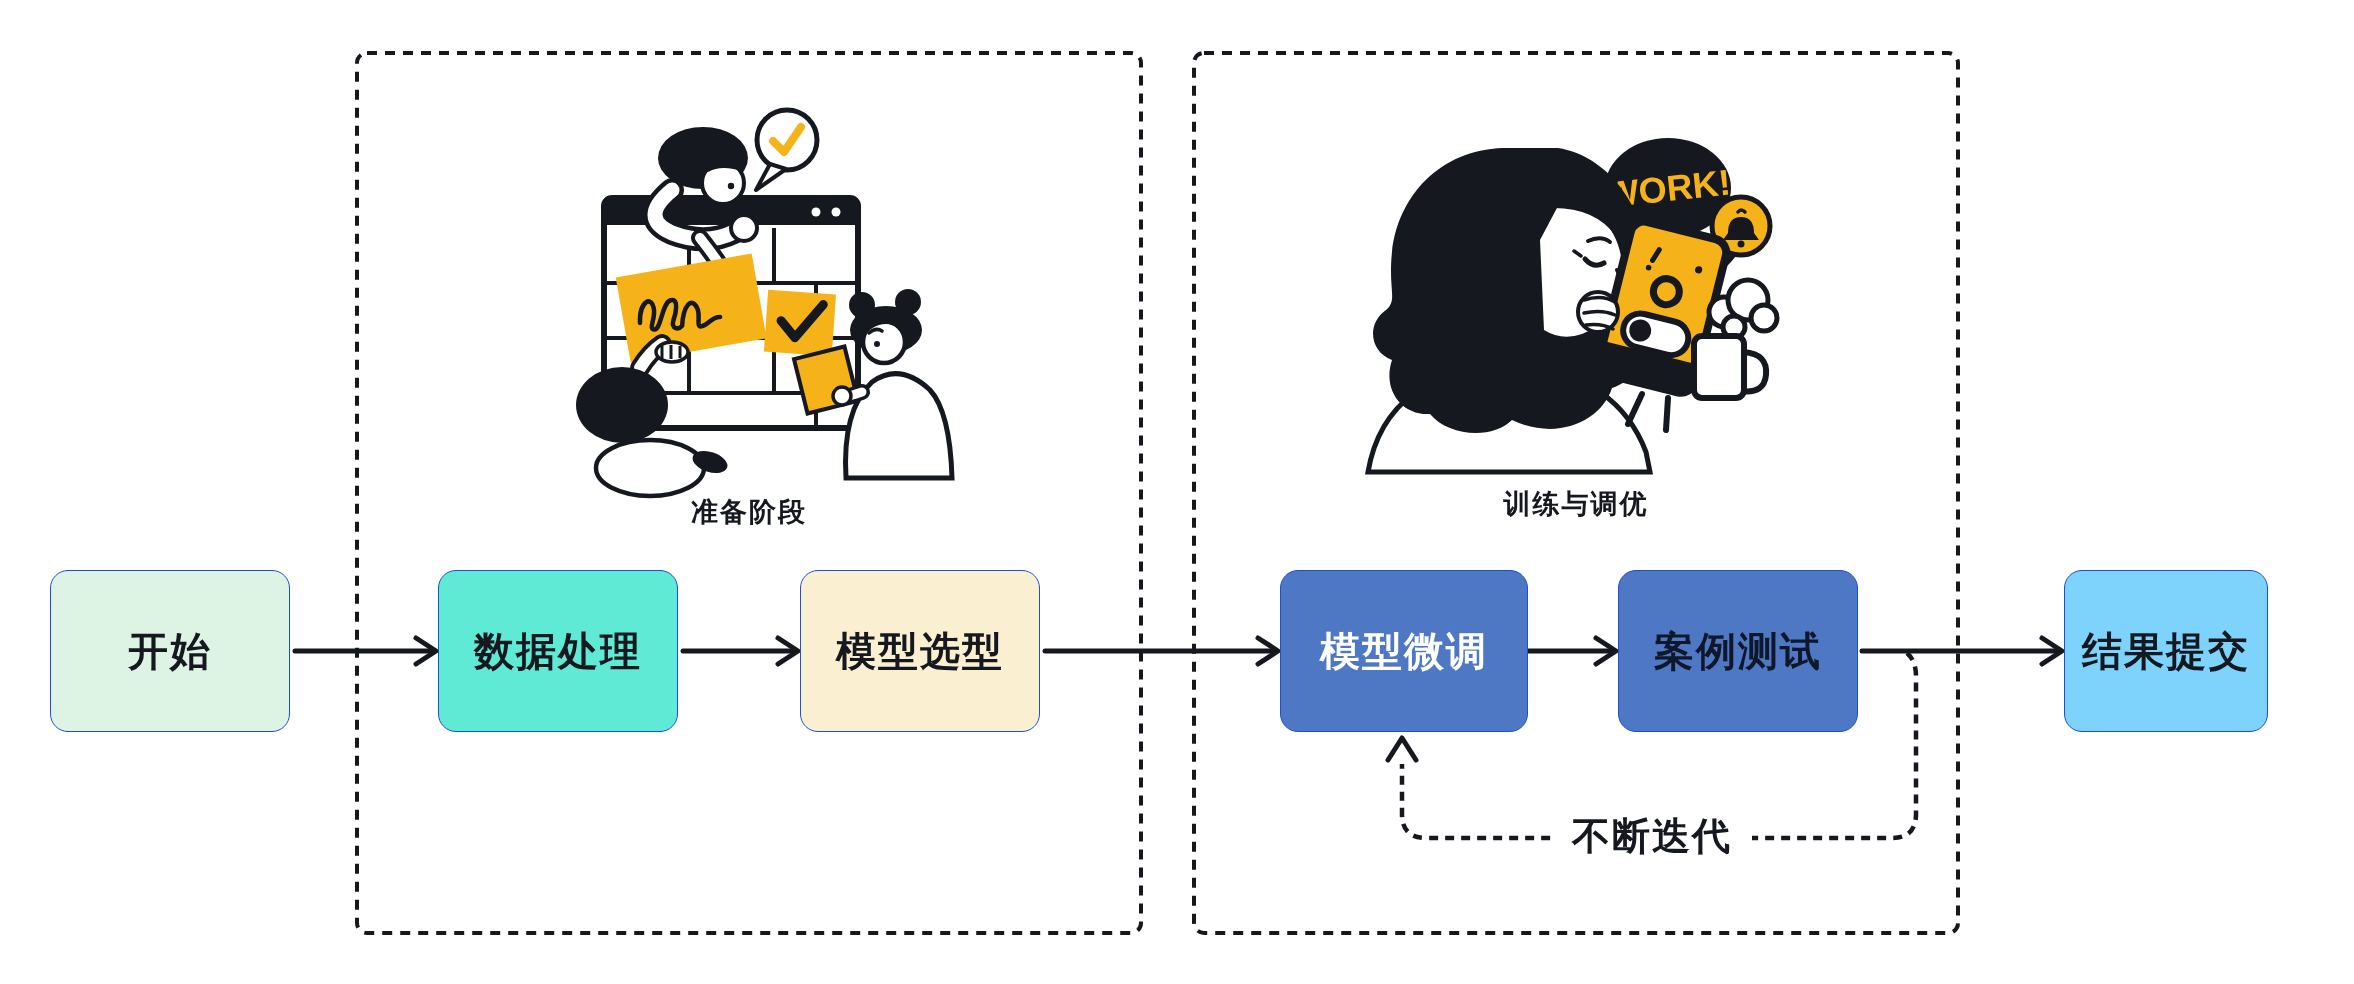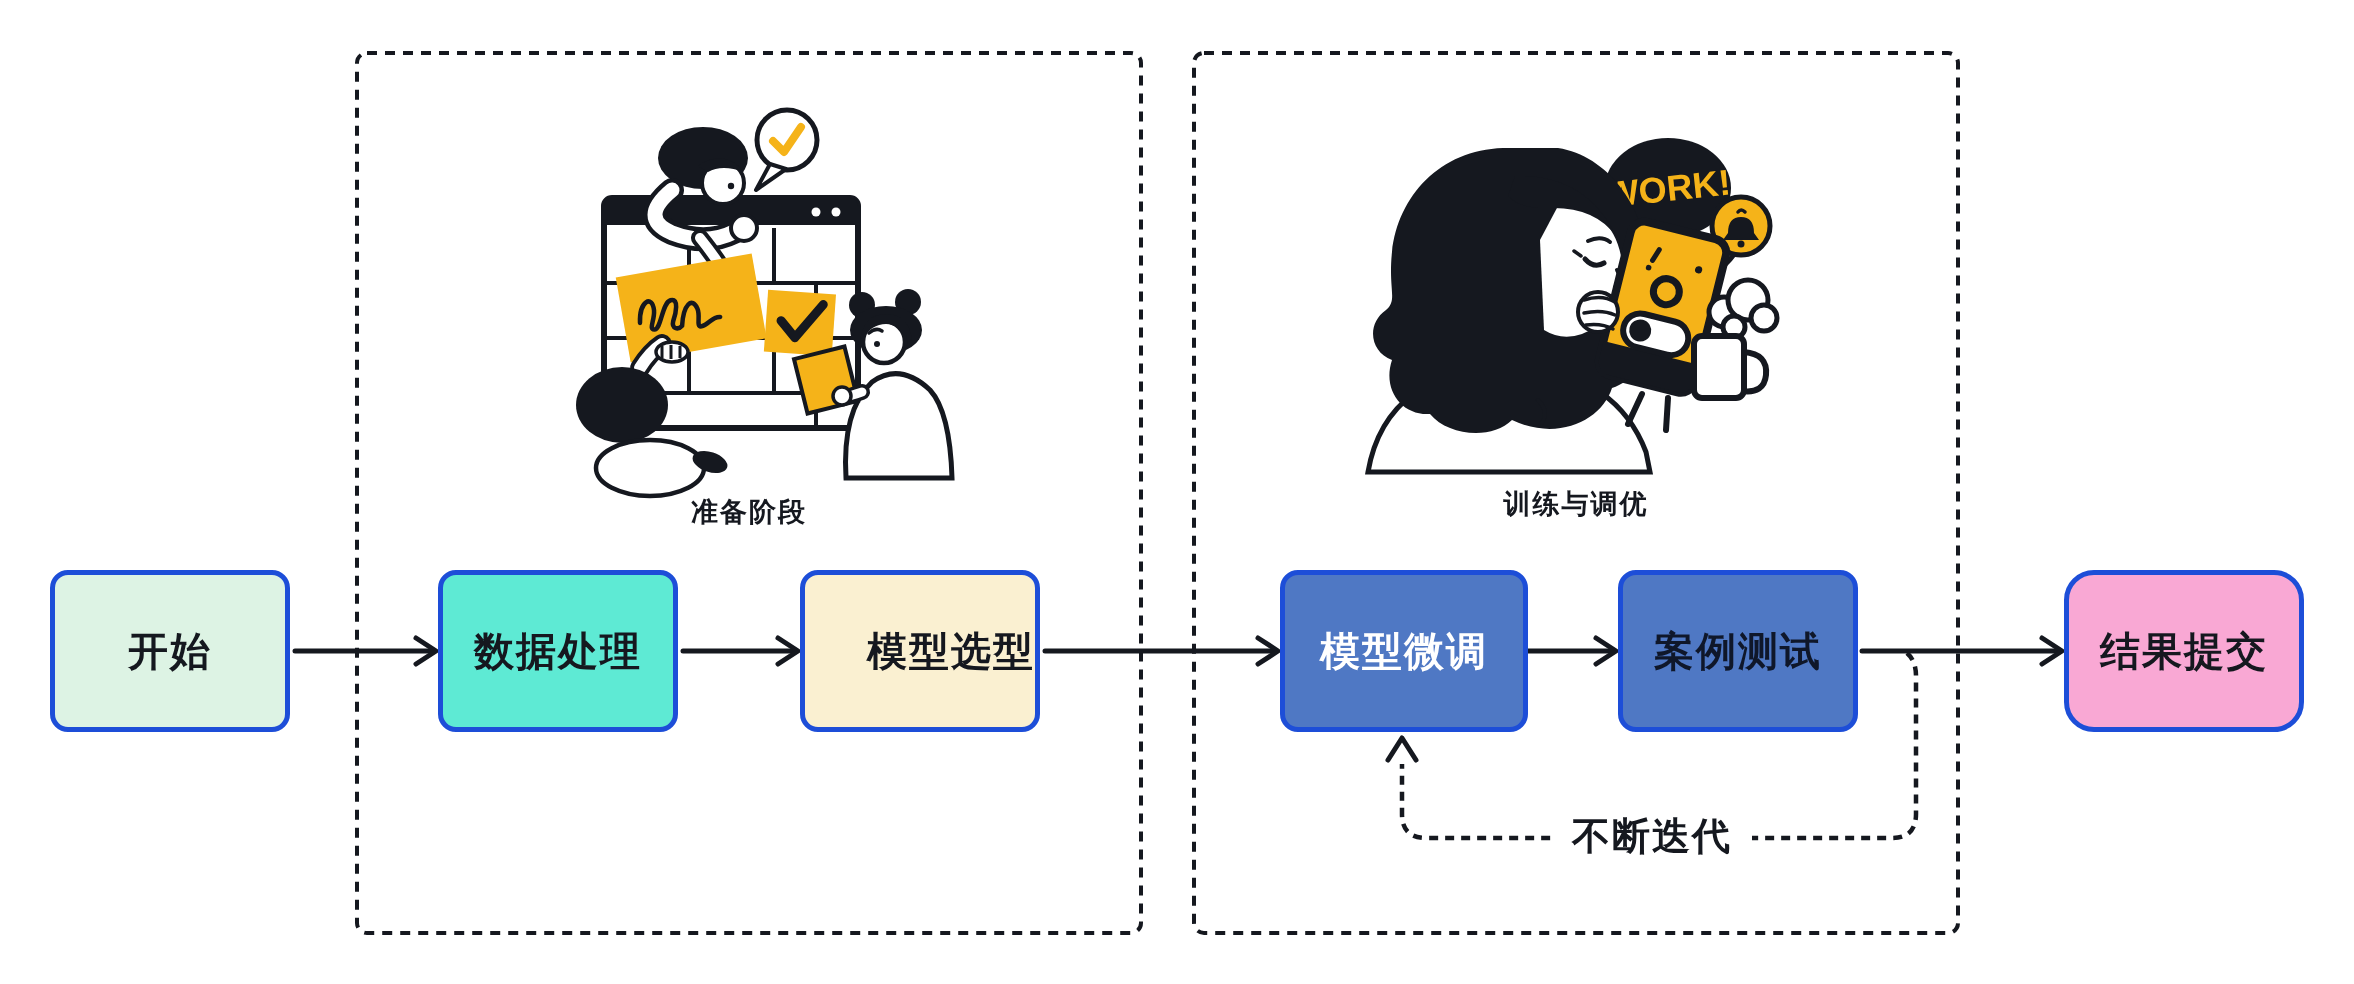--- a/index.html
+++ b/index.html
@@ -2,29 +2,29 @@
 <html><head>
 <meta charset="utf-8">
 <style>
   html,body{margin:0;padding:0;background:#ffffff;}
   body{width:2354px;height:984px;overflow:hidden;
        font-family:"Liberation Sans","DejaVu Sans",sans-serif;}
   .canvas{position:relative;width:2354px;height:984px;background:#ffffff;}
   .layer{position:absolute;left:0;top:0;width:2354px;height:984px;}
 
   .node{position:absolute;top:570px;height:162px;box-sizing:border-box;
-        border:5px solid #1d4ed8;border-radius:18px;
+        border:1px solid #1d4ed8;border-radius:18px;
         display:flex;align-items:center;justify-content:center;
         font-size:40px;font-weight:700;letter-spacing:2px;color:#15181f;}
   .n-start{left:50px;width:240px;background:#ddf3e4;}
   .n-data{left:438px;width:240px;background:#5eead4;}
-  .n-select{left:800px;width:240px;background:#faf0d1;justify-content:flex-end;}
+  .n-select{left:800px;width:240px;background:#faf0d1;}
   .n-finetune{left:1280px;width:248px;background:#4f78c4;color:#ffffff;}
   .n-test{left:1618px;width:240px;background:#4f78c4;color:#0f172a;}
-  .n-submit{left:2064px;width:240px;background:#f9a8d4;border-radius:30px;}
+  .n-submit{left:2064px;width:204px;background:#7dd3fc;}
 
   .group-label{position:absolute;text-align:center;font-size:27px;font-weight:700;
                color:#15181f;letter-spacing:2px;}
   .gl-prep{left:357px;width:784px;top:494px;}
   .gl-train{left:1194px;width:764px;top:486px;}
 
   .loop-label{position:absolute;left:1652px;top:813px;transform:translateX(-50%);
               background:#ffffff;padding:0 20px;font-size:38px;font-weight:700;
               color:#15181f;letter-spacing:2px;line-height:52px;z-index:5;font-family:Liberation Mono, monospace;}
 

